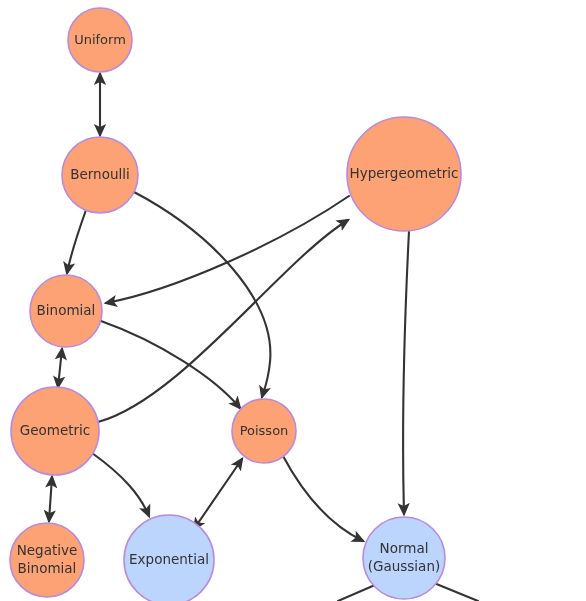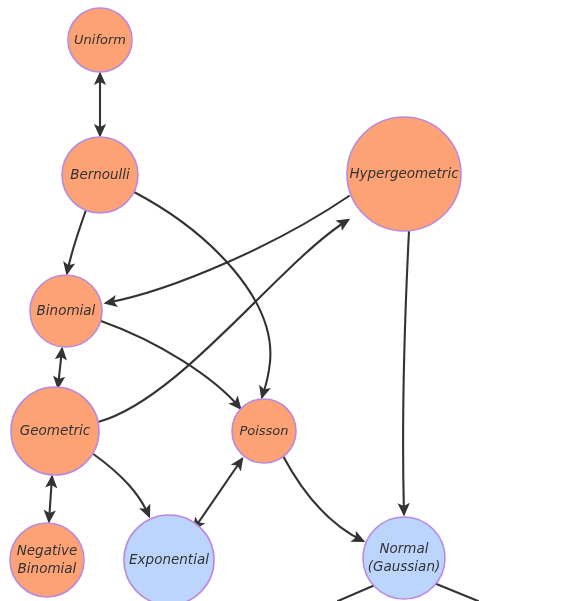--- a/index.html
+++ b/index.html
@@ -12,21 +12,20 @@
     width: 586px;
     height: 601px;
     overflow: hidden;
     font-family: "DejaVu Sans", sans-serif;
   }
   #graph-canvas {
     position: relative;
     width: 586px;
     height: 601px;
     background: #ffffff;
-    font-style: italic;
   }
   svg.graph-svg {
     position: absolute;
     top: 0;
     left: 0;
     width: 586px;
     height: 601px;
   }
   .edge-path {
     fill: none;

